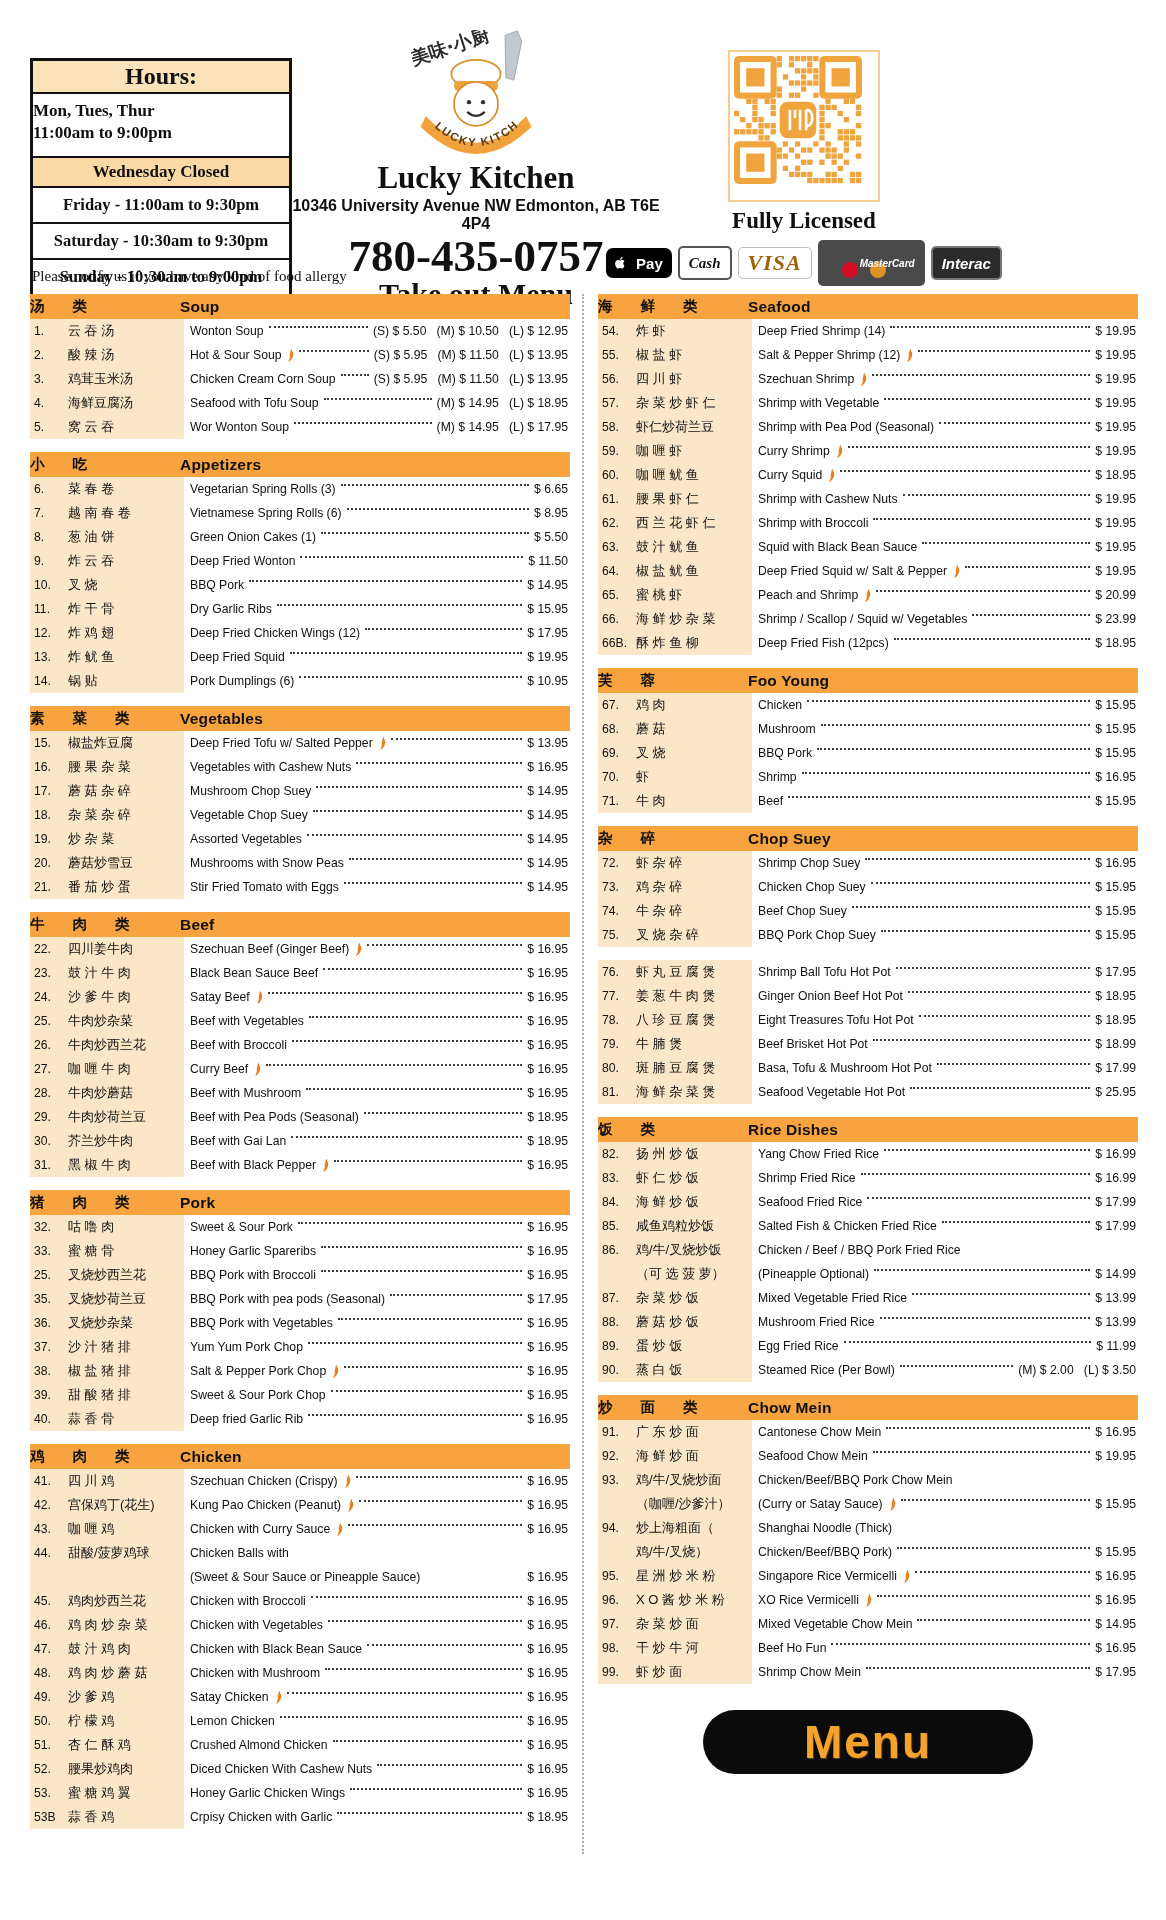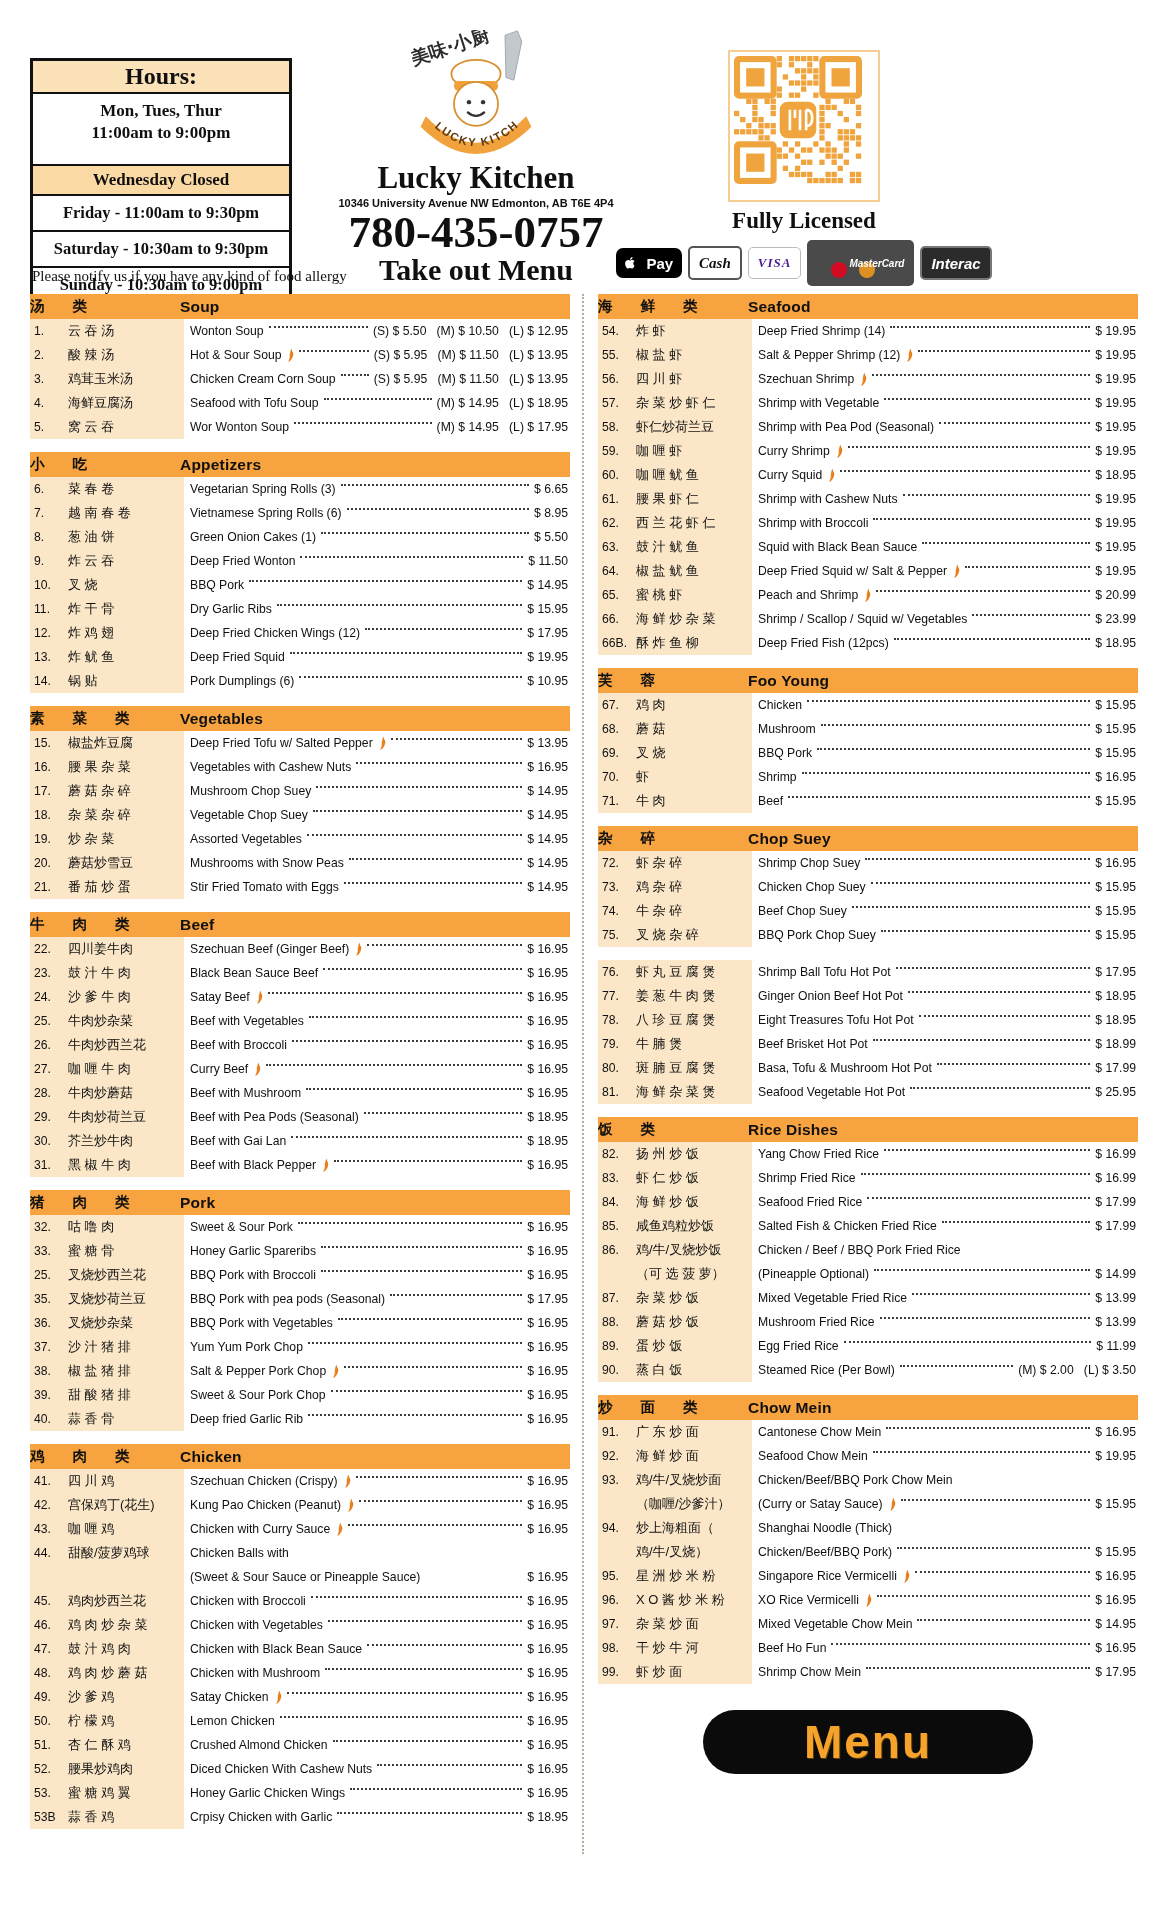--- a/index.html
+++ b/index.html
@@ -3,46 +3,46 @@
 <meta charset="utf-8">
 <style>
   html,body{margin:0;padding:0;background:#e9e9e9}
   .page{position:relative;width:1166px;height:1920px;background:#ffffff;margin:0 auto;
         font-family:"Liberation Sans",sans-serif;color:#101010;overflow:hidden}
 
   
   .hours-box{position:absolute;left:30px;top:58px;width:256px;border:3px solid #111;background:#fff}
   .hours-title{background:#FBE2B8;font:bold 24px "Liberation Serif",serif;text-align:center;
                padding:2px 0;border-bottom:2px solid #111}
-  .h-main{padding:6px 0 20px;text-align:center;font:bold 17px "Liberation Serif",serif;line-height:1.3}
+  .h-main{padding:6px 0 12px;text-align:left;font:bold 17px "Liberation Serif",serif;line-height:1.3}
   .h-main span{display:block}
   .h-wed{background:#FBD9A4;text-align:center;font:bold 17px "Liberation Serif",serif;padding:4px 0;
          border-top:2px solid #111;border-bottom:2px solid #111}
   .h-line{text-align:center;font:bold 16.5px "Liberation Serif",serif;padding:7px 0}
   .h-line + .h-line{border-top:2px solid #111}
   .allergy{position:absolute;left:32px;top:268px;font:15px "Liberation Serif",serif}
 
   .center-block{position:absolute;left:292px;top:30px;width:368px;text-align:center}
   .logo-svg{width:168px;height:132px;display:block;margin:0 auto}
   .r-name{font:bold 31px "Liberation Serif",serif;line-height:1.05;margin-top:0px}
-  .r-addr{font-weight:bold;font-size:11px;margin-top:2px}
+  .r-addr{font-weight:bold;font-size:16px;margin-top:2px}
   .r-phone{font:bold 45px "Liberation Serif",serif;line-height:1.04}
   .r-type{font:bold 30px "Liberation Serif",serif;line-height:1.0}
 
   .right-block{position:absolute;left:648px;top:50px;width:312px;text-align:center}
   .qr-wrap{width:140px;height:140px;margin:0 auto;border:2px solid #f5cc92;padding:4px;background:#fff}
   .qr-wrap svg{width:128px;height:128px;display:block}
   .fully{font:bold 23px "Liberation Serif",serif;margin-top:6px}
   .payments{display:flex;gap:6px;justify-content:center;align-items:center;margin-top:6px}
   .badge{height:30px;display:flex;align-items:center;justify-content:center;font-weight:bold;
          border-radius:5px;padding:0 9px;font-size:15px;white-space:nowrap}
   .b-applepay{background:#000;color:#fff;gap:9px;border-radius:7px}
   .b-cash{background:#fff;color:#111;border:2px solid #555;font-style:italic;font-family:"Liberation Serif",serif}
-  .b-visa{background:#fff;color:#4c1d95;border:1px solid #bbb;font-style:italic;letter-spacing:1px;
-          font-family:"Liberation Serif",serif;font-size:13px}
+  .b-visa{background:#fff;color:#a16207;border:1px solid #bbb;font-style:italic;letter-spacing:1px;
+          font-family:"Liberation Serif",serif;font-size:22px}
   .b-mc{background:#4a4a4a;color:#fff;position:relative;font-style:italic;font-size:10px;padding:8px 10px}
   .mc-c{position:absolute;top:7px;width:16px;height:16px;border-radius:50%;opacity:.85}
   .mc-c.red{left:14px;background:#EB001B}
   .mc-c.org{left:26px;background:#F79E1B}
   .b-mc span{position:relative;z-index:2}
   .b-interac{background:#2b2b2b;color:#fff;font-style:italic;border:2px solid #777}
   .gst{font:15px "Liberation Serif",serif;margin-top:7px}
 
   
   .menu-body{position:absolute;top:294px;left:30px;width:1108px;display:flex;align-items:flex-start}

